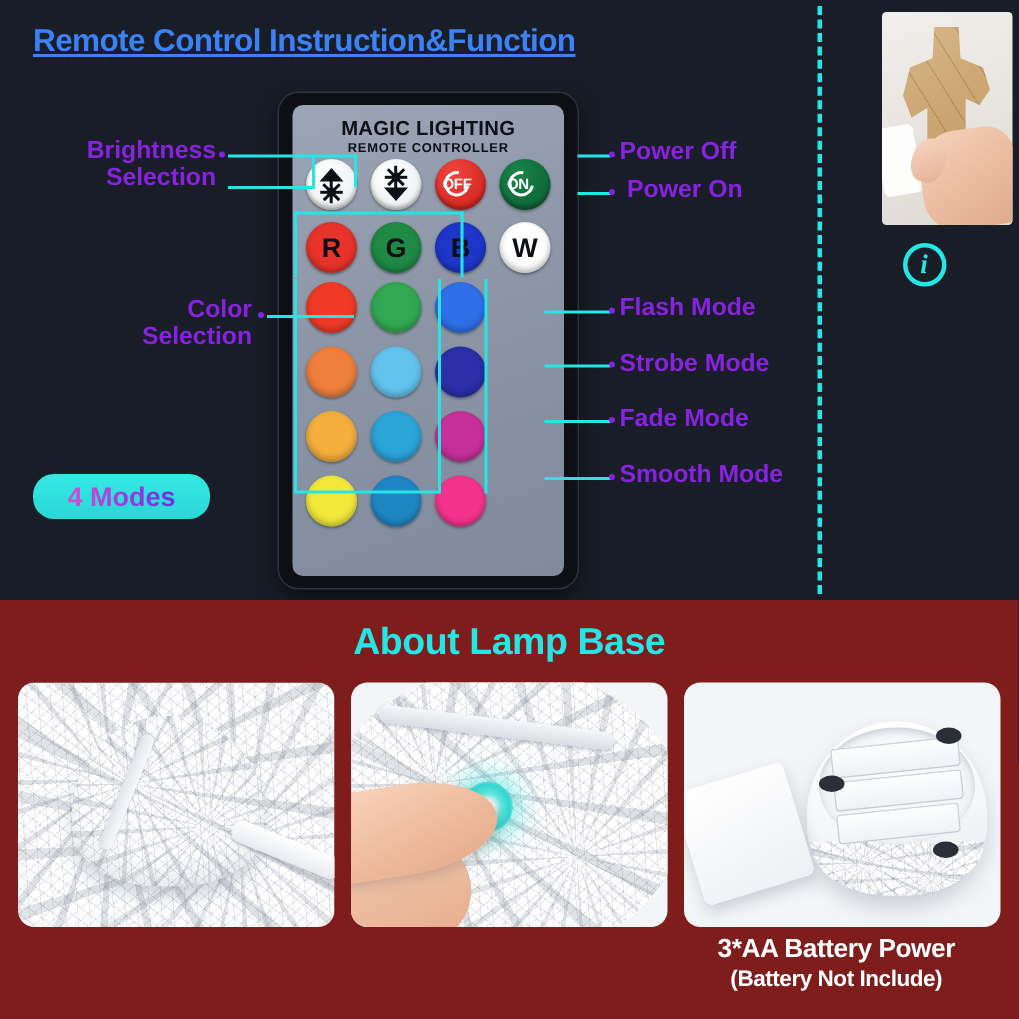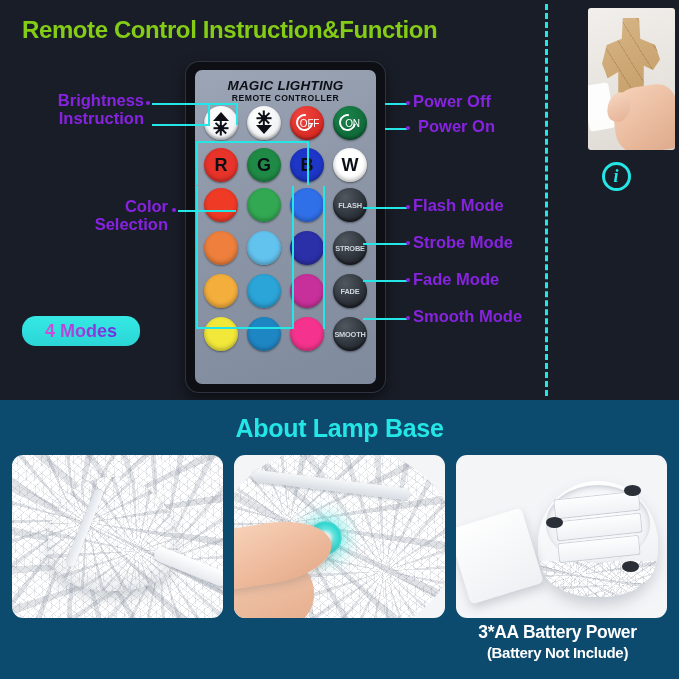--- a/index.html
+++ b/index.html
@@ -11,23 +11,24 @@
   }
   #page { position: relative; width: 679px; height: 679px; background: #191d27; }
 
   
   #top-section {
     position: absolute; left: 0; top: 0; width: 679px; height: 400px;
     background: #191d27;
   }
   #main-title {
     position: absolute; left: 22px; top: 16px;
-    font-size: 24px; font-weight: bold; letter-spacing: -0.4px;
-    color: #84cc16;
+    font-size: 21px; font-weight: bold; letter-spacing: -0.4px;
+    color: #3b82f6;
     white-space: nowrap;
+    text-decoration: underline;
   }
   #vdivider {
     position: absolute; left: 545px; top: 4px; width: 0; height: 392px;
     border-left: 3px dashed #25e6e6;
   }
 
   
   #film-photo {
     position: absolute; left: 588px; top: 8px; width: 87px; height: 142px;
     border-radius: 3px; overflow: hidden;
@@ -68,34 +69,34 @@
     box-shadow: 0 0 0 1px #2d3340, 0 6px 14px rgba(0,0,0,.55);
   }
   #remote-face {
     position: absolute; left: 9px; top: 8px; right: 9px; bottom: 8px;
     border-radius: 7px;
     background: linear-gradient(160deg,#9ba5b5 0%,#8d97a8 40%,#7f8a9c 100%);
   }
   #brand {
     position: absolute; left: 0; right: 0; top: 8px;
     text-align: center; color: #0c0f15;
-    font-size: 13.5px; font-weight: bold; letter-spacing: .2px; font-style: italic;
+    font-size: 13.5px; font-weight: bold; letter-spacing: .2px;
   }
   #brand-sub {
     position: absolute; left: 0; right: 0; top: 23px;
     text-align: center; color: #0c0f15;
     font-size: 8.6px; font-weight: bold; letter-spacing: .5px;
   }
 
   
   .fn-row { position: absolute; left: 9px; top: 36px; width: 163px; display: flex; gap: 9px; }
   .fn-btn {
     width: 34px; height: 34px; border-radius: 50%;
-    display: flex; align-items: center; justify-content: center;
-    position: relative; font-size: 11px; font-weight: normal; color: #fff;
+    display: flex; align-items: center; justify-content: flex-start;
+    position: relative; font-size: 11px; font-weight: bold; color: #fff;
     box-shadow: inset 0 -2px 3px rgba(0,0,0,.35), 0 1px 2px rgba(0,0,0,.4);
   }
   .fn-btn.white { background: radial-gradient(circle at 35% 28%, #ffffff, #e9ecef); }
   .fn-btn.red   { background: radial-gradient(circle at 35% 28%, #f0453e, #cc1e18); }
   .fn-btn.green { background: radial-gradient(circle at 35% 28%, #19844a, #0c5d32); }
   .pw-label { font-size: 10px; letter-spacing: -.2px; margin-left: 5px; }
   .pw-ring {
     position: absolute; left: 6px; top: 8px; width: 17px; height: 17px;
     border: 2.6px solid #fff; border-radius: 50%;
     border-right-color: transparent;
@@ -194,21 +195,21 @@
     color: #25e6e6; font-size: 18px; font-weight: bold; font-style: italic;
     font-family: "Liberation Serif", serif;
   }
   #info-text {
     color: #ffffff; font-size: 15px; font-weight: bold; line-height: 1.18;
   }
 
   
   #bottom-section {
     position: absolute; left: 0; top: 400px; width: 679px; height: 279px;
-    background: #0c4a6e;
+    background: #7f1d1d;
   }
   #bottom-title {
     position: absolute; left: 0; right: 0; top: 14px; text-align: center;
     font-size: 25px; font-weight: bold; color: #25e6e6; letter-spacing: -.3px;
   }
   .card {
     position: absolute; top: 55px; width: 211px; height: 163px;
     border-radius: 11px; overflow: hidden; background: #f4f5f7;
   }
   #card-0 { left: 12px; }
@@ -400,34 +401,20 @@
             <div class="color-dot" style="background: radial-gradient(circle at 34% 26%, rgb(99, 195, 239), rgb(99, 195, 239));"></div>
             <div class="color-dot" style="background: radial-gradient(circle at 34% 26%, rgb(43, 47, 168), rgb(43, 47, 168));"></div>
             <div class="color-dot" style="background: radial-gradient(circle at 34% 26%, rgb(244, 174, 60), rgb(244, 174, 60));"></div>
             <div class="color-dot" style="background: radial-gradient(circle at 34% 26%, rgb(43, 164, 216), rgb(43, 164, 216));"></div>
             <div class="color-dot" style="background: radial-gradient(circle at 34% 26%, rgb(199, 48, 154), rgb(199, 48, 154));"></div>
             <div class="color-dot" style="background: radial-gradient(circle at 34% 26%, rgb(242, 232, 58), rgb(242, 232, 58));"></div>
             <div class="color-dot" style="background: radial-gradient(circle at 34% 26%, rgb(31, 134, 196), rgb(31, 134, 196));"></div>
             <div class="color-dot" style="background: radial-gradient(circle at 34% 26%, rgb(245, 51, 142), rgb(245, 51, 142));"></div>
           </div>
 
-        <div id="mode-col">
-            <div class="mode-btn">
-              <span>FLASH</span>
-            </div>
-            <div class="mode-btn">
-              <span>STROBE</span>
-            </div>
-            <div class="mode-btn">
-              <span>FADE</span>
-            </div>
-            <div class="mode-btn">
-              <span>SMOOTH</span>
-            </div>
-          </div>
       </div>
     </div>
 
     <div class="lead leadh" style="left:152px;top:103px;width:86px;"></div>
     <div class="lead leadv" style="left:208px;top:103px;height:22px;"></div>
     <div class="lead leadv" style="left:236px;top:103px;height:22px;"></div>
     <div class="lead leadh" style="left:152px;top:124px;width:58px;"></div>
     <div class="dot" style="left:146px;top:101px;"></div>
 
     <div class="lead leadh" style="left:178px;top:210px;width:58px;"></div>
@@ -445,21 +432,21 @@
     <div class="lead leadh" style="left:363px;top:207px;width:44px;"></div>
     <div class="dot" style="left:406px;top:205px;"></div>
     <div class="lead leadh" style="left:363px;top:243px;width:44px;"></div>
     <div class="dot" style="left:406px;top:241px;"></div>
     <div class="lead leadh" style="left:363px;top:280px;width:44px;"></div>
     <div class="dot" style="left:406px;top:278px;"></div>
     <div class="lead leadh" style="left:363px;top:318px;width:44px;"></div>
     <div class="dot" style="left:406px;top:316px;"></div>
 
     <div class="callout left" style="left:4px;top:92px;width:140px;">Brightness
-Instruction</div>
+Selection</div>
     <div class="callout left" style="left:4px;top:198px;width:164px;">Color
 Selection</div>
 
     <div class="callout right" style="left:413px;top:93px;">Power Off</div>
     <div class="callout right" style="left:418px;top:118px;">Power On</div>
     <div class="callout right" style="left:413px;top:197px;">Flash Mode</div>
     <div class="callout right" style="left:413px;top:234px;text-align:right;">Strobe Mode</div>
     <div class="callout right" style="left:413px;top:271px;">Fade Mode</div>
     <div class="callout right" style="left:413px;top:308px;">Smooth Mode</div>
 

